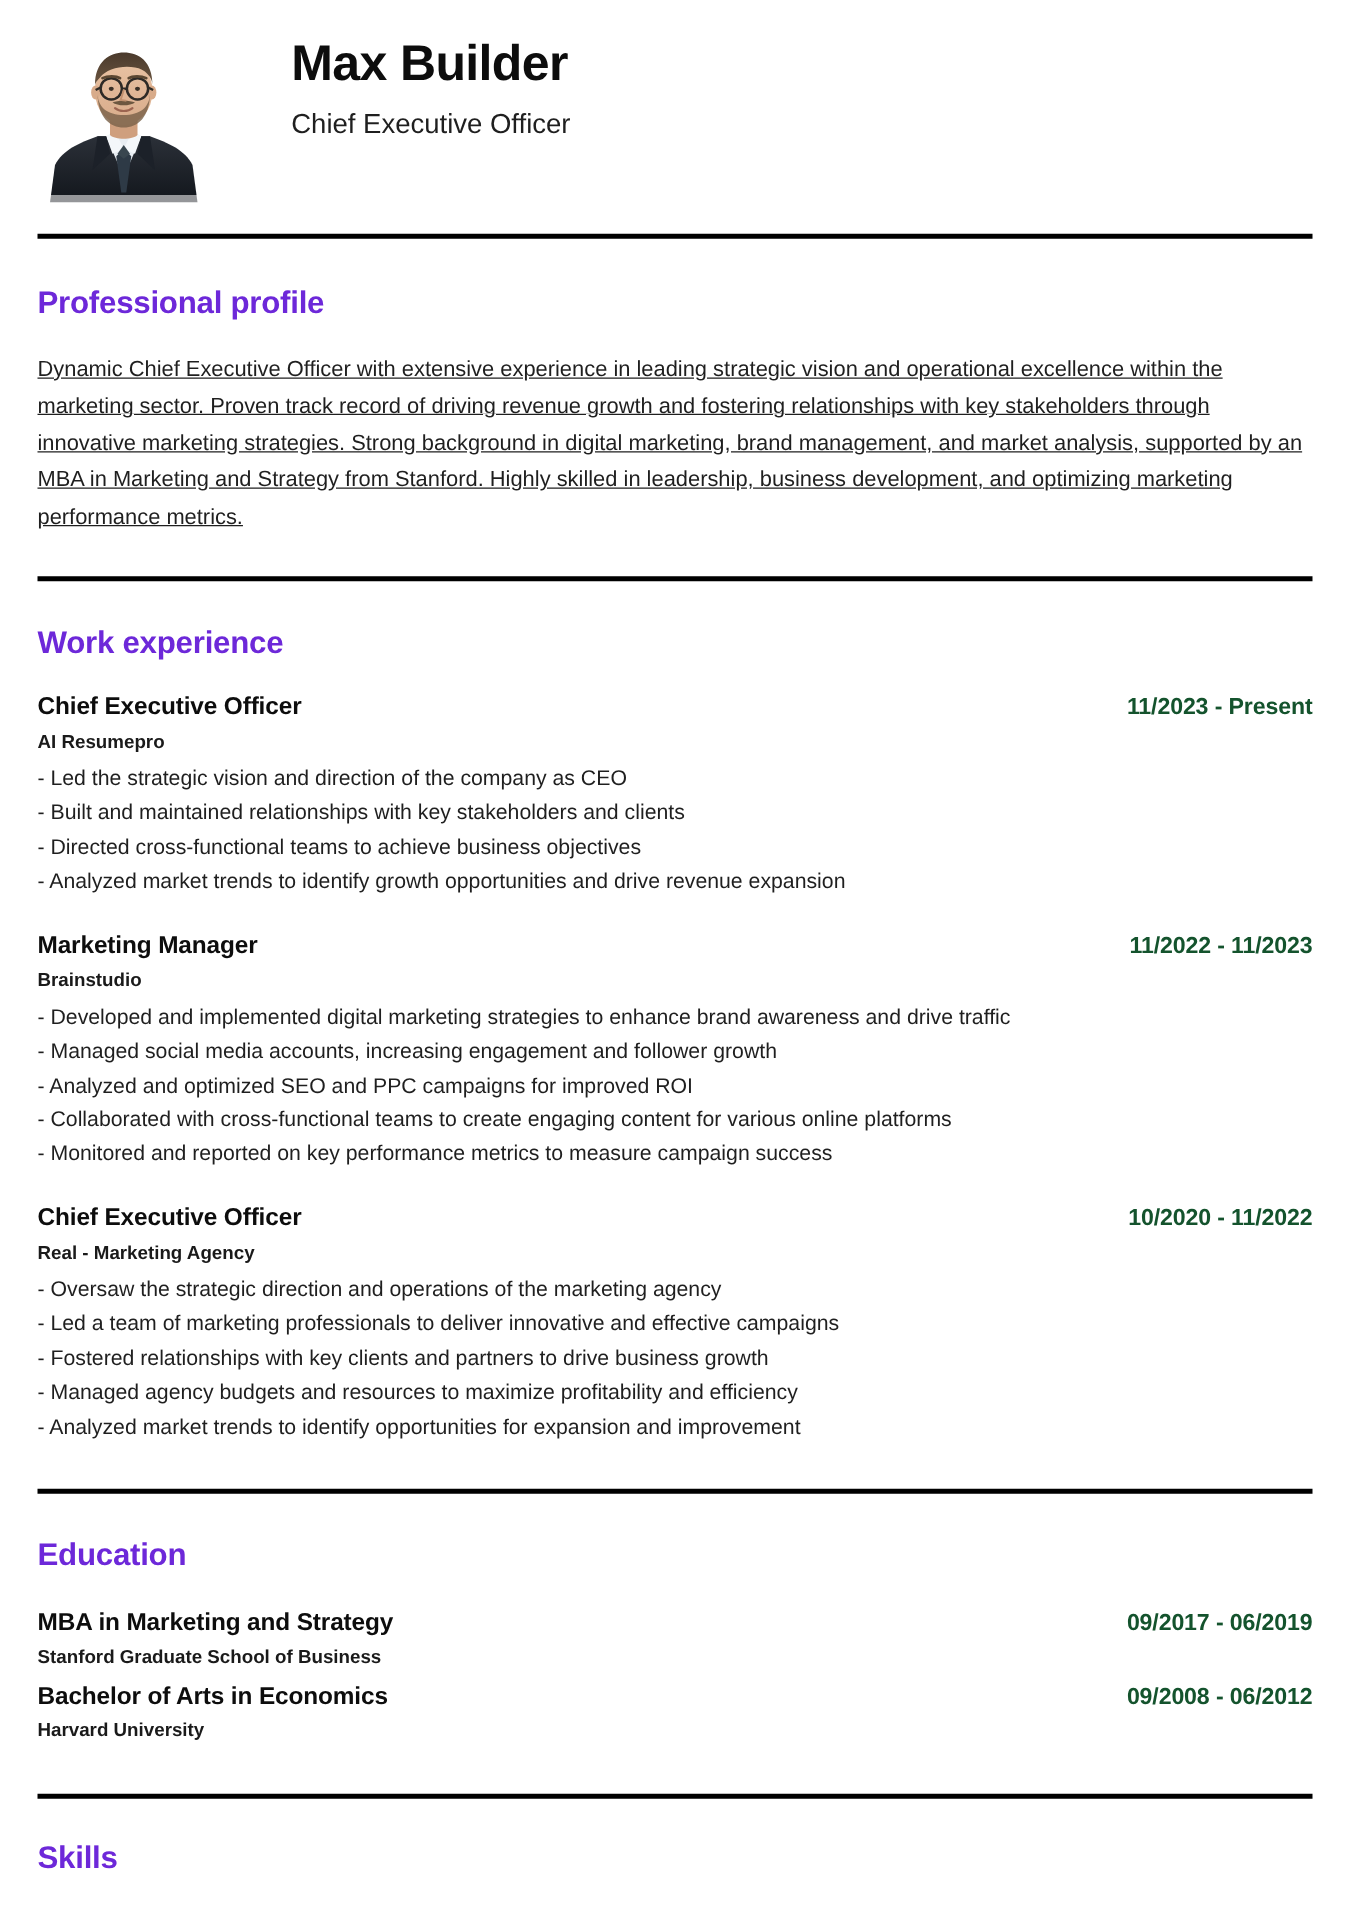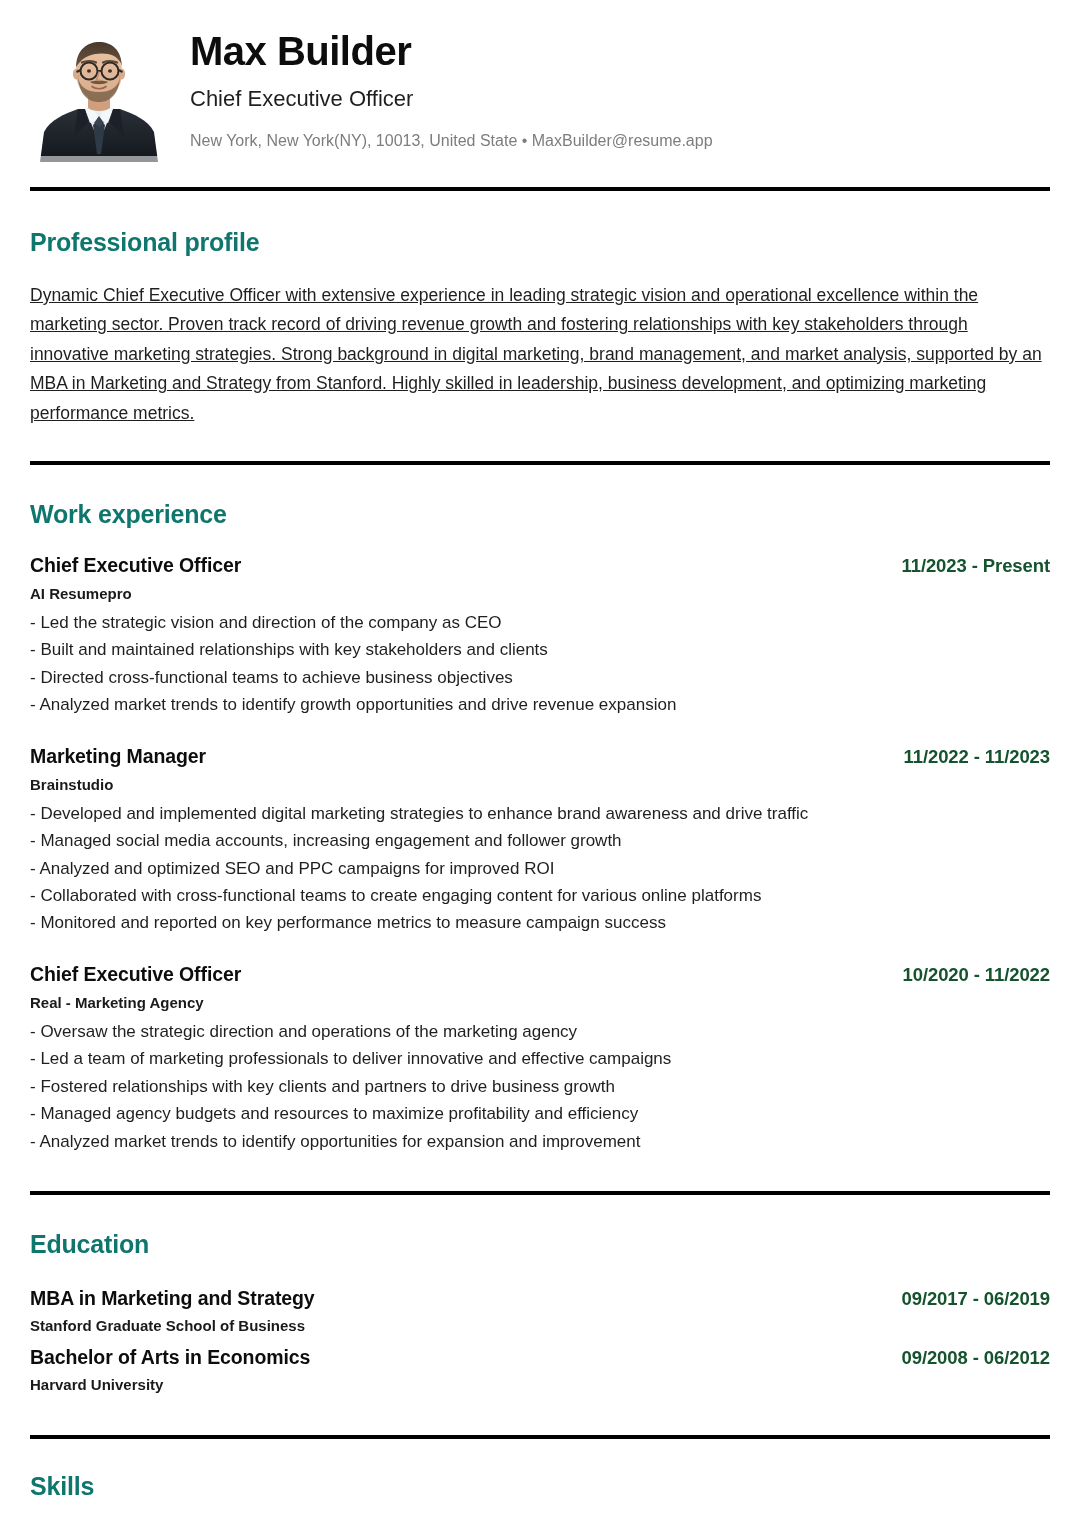--- a/index.html
+++ b/index.html
@@ -40,20 +40,21 @@
     overflow: hidden;
     background: #ffffff;
     position: relative;
   }
 
   .photo-svg { display: block; width: 138px; height: 138px; }
 
   .identity {
     flex: 1 1 auto;
     padding-top: 6px;
+    margin-left: 43px;
   }
 
   .name {
     font-size: 40px;
     font-weight: bold;
     letter-spacing: -0.5px;
     line-height: 1.08;
     color: #0d0d0d;
   }
 
@@ -79,21 +80,21 @@
     background: #000000;
     margin: 0 30px;
   }
 
   
   .section { padding: 0 30px; }
 
   .section-title {
     font-size: 25px;
     font-weight: bold;
-    color: #0f766e;
+    color: #6d28d9;
     letter-spacing: -0.2px;
   }
 
   .profile-text {
     font-size: 17.5px;
     line-height: 1.68;
     color: #1f1f1f;
     font-weight: 400;
     text-decoration: underline;
   }
@@ -225,21 +226,20 @@
           <path d="M62 62.5 C65.5 65.5 72.5 65.5 76 62.5" stroke="#9c6450" stroke-width="1.7" fill="none" stroke-linecap="round"></path>
 
           <rect x="0" y="132" width="138" height="6" fill="#ffffff" opacity="0.55"></rect>
         </g>
       </svg>
     </div>
 
     <div class="identity">
       <div class="name">Max Builder</div>
       <div class="job-title">Chief Executive Officer</div>
-      <div class="contact-line">New York, New York(NY), 10013, United State • MaxBuilder@resume.app</div>
     </div>
 
   </div>
 
   <div class="divider" style="margin-top:25px;"></div>
 
   <div class="section" style="padding-top:37px;">
     <div class="section-title">Professional profile</div>
     <p class="profile-text" style="margin-top:24px;">Dynamic Chief Executive Officer with extensive experience in leading strategic vision and operational excellence within the marketing sector. Proven track record of driving revenue growth and fostering relationships with key stakeholders through innovative marketing strategies. Strong background in digital marketing, brand management, and market analysis, supported by an MBA in Marketing and Strategy from Stanford. Highly skilled in leadership, business development, and optimizing marketing performance metrics.</p>
   </div>

